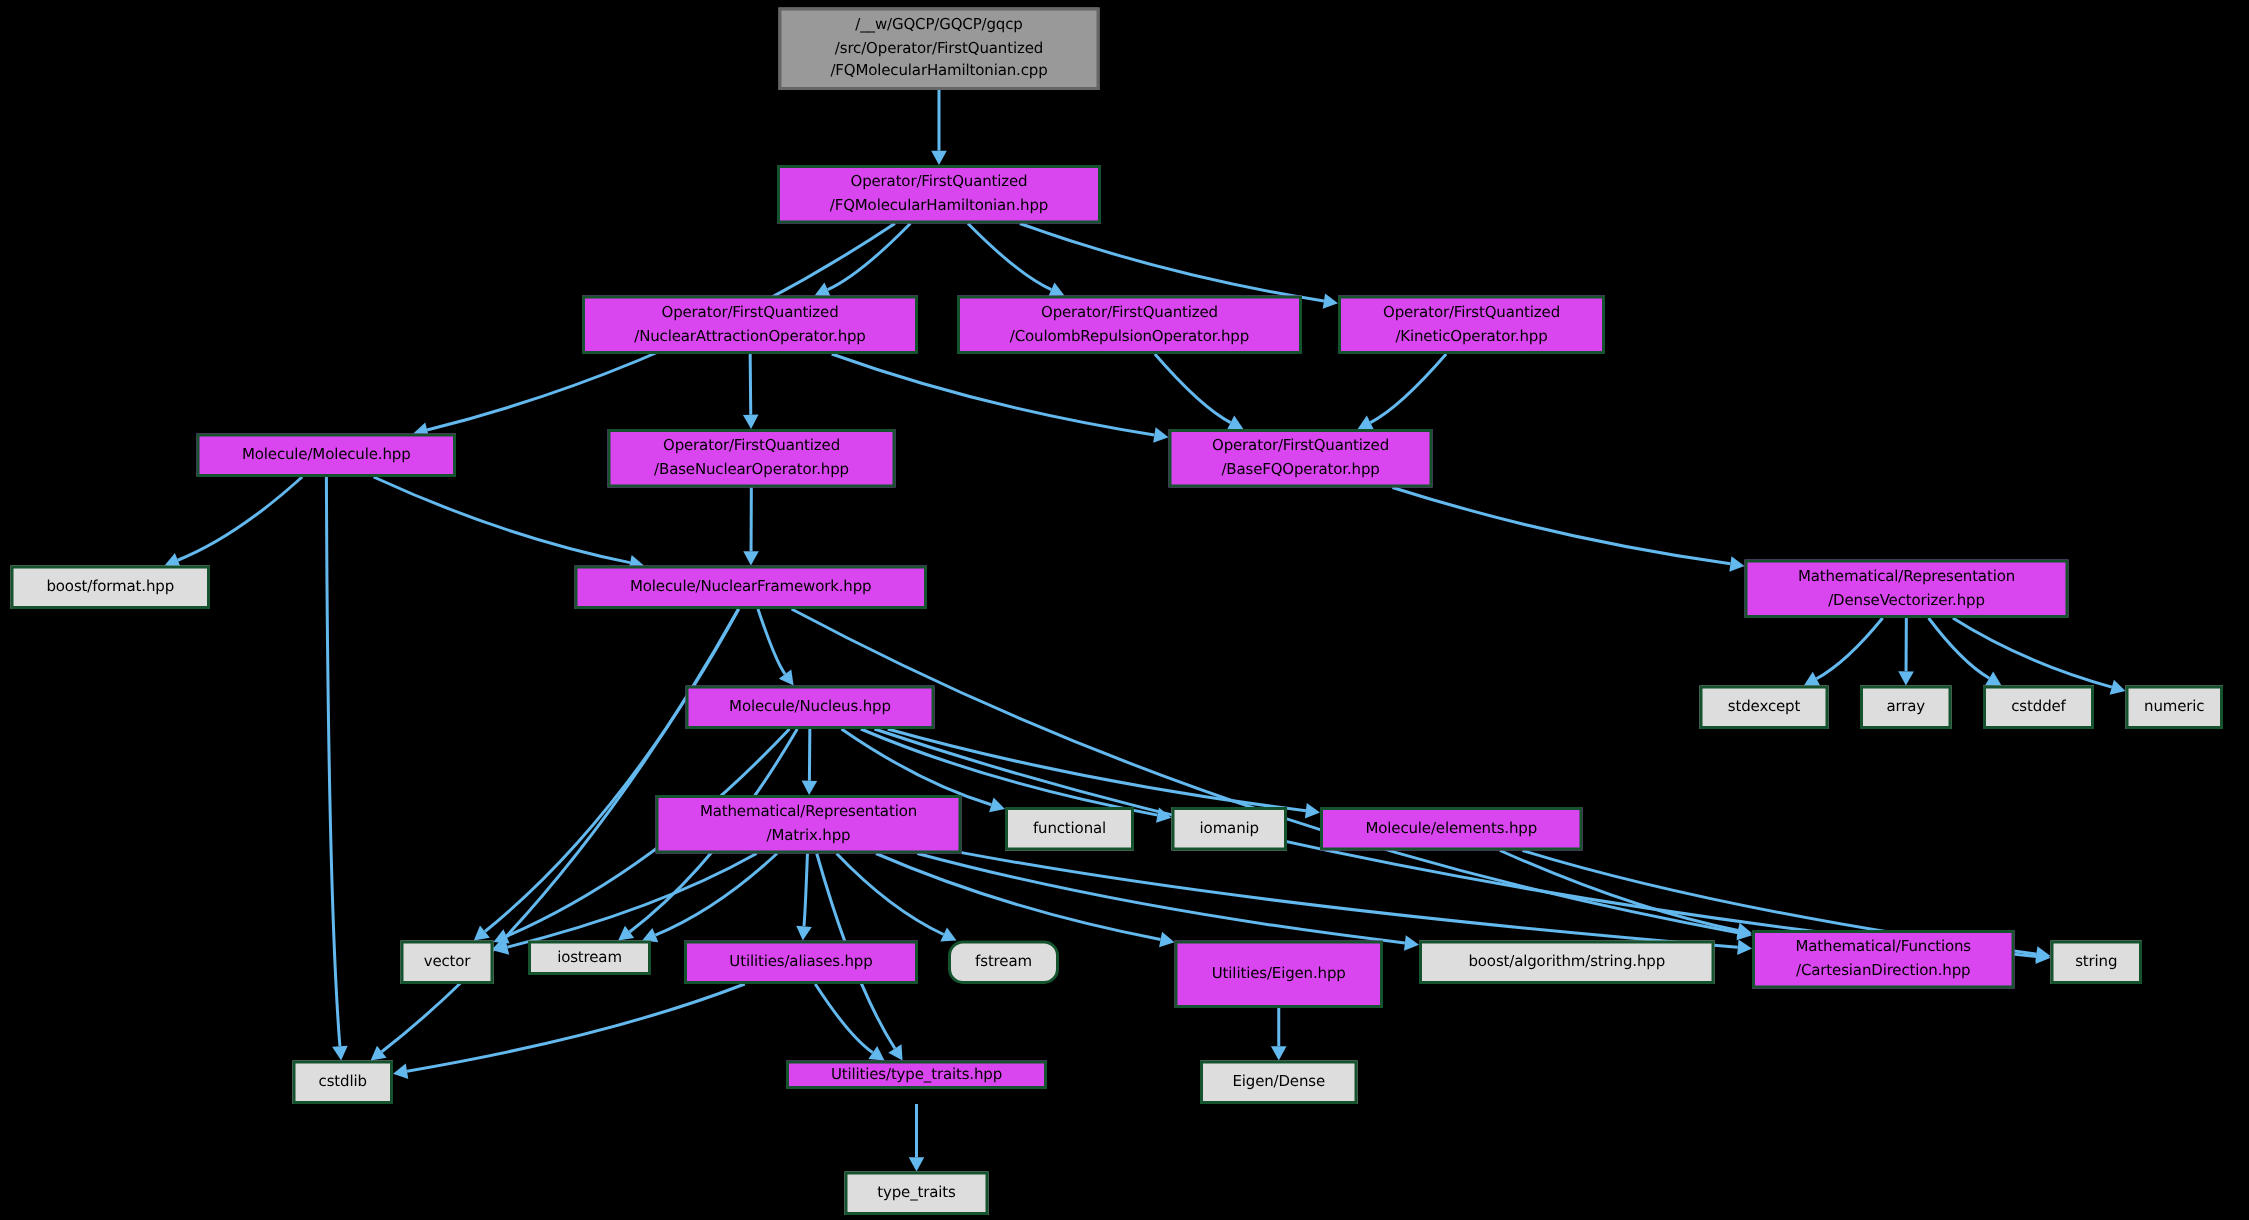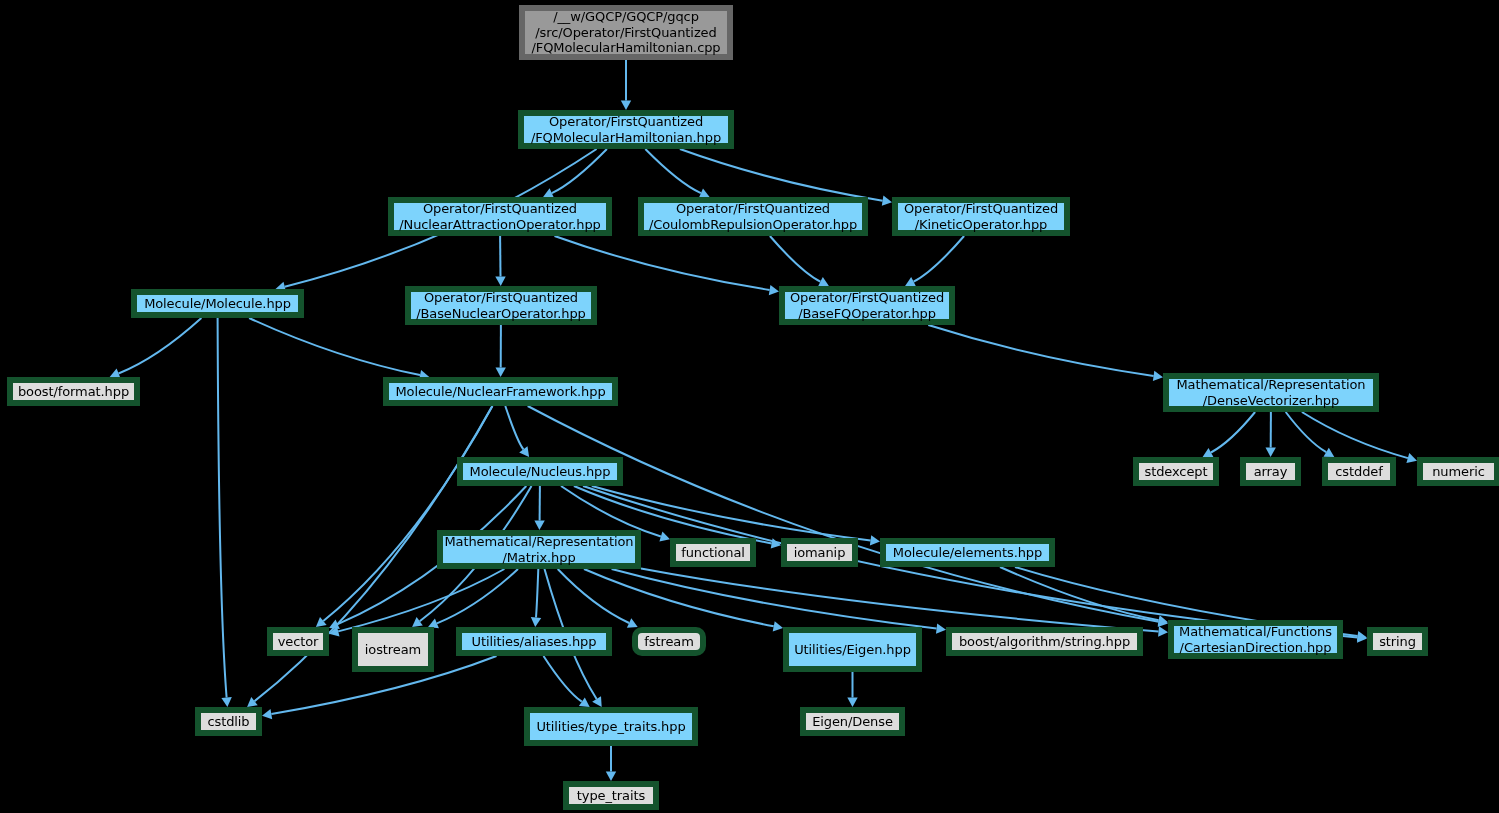--- a/index.html
+++ b/index.html
@@ -18,33 +18,33 @@
   #edges {
     position: absolute;
     left: 0;
     top: 0;
     width: 1499px;
     height: 813px;
   }
   .node {
     position: absolute;
     box-sizing: border-box;
-    border: 6px solid #14532d;
+    border: 2px solid #14532d;
     display: flex;
     align-items: center;
     justify-content: center;
     text-align: center;
     color: #000000;
-    font-size: 13px;
+    font-size: 10px;
     line-height: 15.5px;
     letter-spacing: -0.1px;
     white-space: pre;
     z-index: 3;
   }
-  .node.local   { background: #7dd3fc; text-align: center; }
+  .node.local   { background: #d946ef; text-align: center; }
   .node.system  { background: #dddddd; }
   .node.root    { background: #999999; border-color: #666666; }
 </style>
 </head>
 <body>
 
 <div id="canvas">
   <svg id="edges" viewBox="0 0 1499 813" xmlns="http://www.w3.org/2000/svg">
       <path d="M 626.0 60.0 Q 626.0 92.6 626.0 100.5" fill="none" stroke="#63b8ee" stroke-width="2"></path>
       <polygon points="626.0,110.0 620.8,100.5 631.2,100.5" fill="#63b8ee"></polygon>
@@ -149,33 +149,33 @@
 /BaseNuclearOperator.hpp</div>
     <div class="node local" style="left: 779px; top: 286px; width: 176px; height: 39px;">Operator/FirstQuantized
 /BaseFQOperator.hpp</div>
     <div class="node system" style="left: 7px; top: 377px; width: 133px; height: 29px;">boost/format.hpp</div>
     <div class="node local" style="left: 383px; top: 377px; width: 235px; height: 29px;">Molecule/NuclearFramework.hpp</div>
     <div class="node local" style="left: 1163px; top: 373px; width: 216px; height: 39px;">Mathematical/Representation
 /DenseVectorizer.hpp</div>
     <div class="node system" style="left: 1133px; top: 457px; width: 86px; height: 29px;">stdexcept</div>
     <div class="node system" style="left: 1240px; top: 457px; width: 61px; height: 29px;">array</div>
     <div class="node system" style="left: 1322px; top: 457px; width: 74px; height: 29px;">cstddef</div>
-    <div class="node system" style="left: 1417px; top: 457px; width: 83px; height: 29px;">numeric</div>
+    <div class="node system" style="left: 1417px; top: 457px; width: 65px; height: 29px;">numeric</div>
     <div class="node local" style="left: 457px; top: 457px; width: 166px; height: 29px;">Molecule/Nucleus.hpp</div>
     <div class="node local" style="left: 437px; top: 530px; width: 204px; height: 39px;">Mathematical/Representation
 /Matrix.hpp</div>
     <div class="node system" style="left: 670px; top: 538px; width: 86px; height: 29px;">functional</div>
     <div class="node system" style="left: 781px; top: 538px; width: 77px; height: 29px;">iomanip</div>
     <div class="node local" style="left: 880px; top: 538px; width: 175px; height: 29px;">Molecule/elements.hpp</div>
     <div class="node system" style="left: 267px; top: 627px; width: 62px; height: 29px;">vector</div>
-    <div class="node system" style="left: 352px; top: 627px; width: 82px; height: 45px;">iostream</div>
+    <div class="node system" style="left: 352px; top: 627px; width: 82px; height: 23px;">iostream</div>
     <div class="node local" style="left: 456px; top: 627px; width: 156px; height: 29px;">Utilities/aliases.hpp</div>
     <div class="node system" style="left: 632px; top: 627px; width: 74px; height: 29px; border-radius: 10px;">fstream</div>
     <div class="node local" style="left: 783px; top: 627px; width: 139px; height: 45px;">Utilities/Eigen.hpp</div>
     <div class="node local" style="left: 1168px; top: 620px; width: 175px; height: 39px;">Mathematical/Functions
 /CartesianDirection.hpp</div>
     <div class="node system" style="left: 946px; top: 627px; width: 197px; height: 29px;">boost/algorithm/string.hpp</div>
     <div class="node system" style="left: 1367px; top: 627px; width: 61px; height: 29px;">string</div>
     <div class="node system" style="left: 195px; top: 707px; width: 67px; height: 29px;">cstdlib</div>
-    <div class="node local" style="left: 524px; top: 707px; width: 174px; height: 39px;">Utilities/type_traits.hpp</div>
+    <div class="node local" style="left: 524px; top: 707px; width: 174px; height: 19px;">Utilities/type_traits.hpp</div>
     <div class="node system" style="left: 800px; top: 707px; width: 105px; height: 29px;">Eigen/Dense</div>
     <div class="node system" style="left: 563px; top: 781px; width: 96px; height: 29px;">type_traits</div>
   </div>
 
 </body></html>

